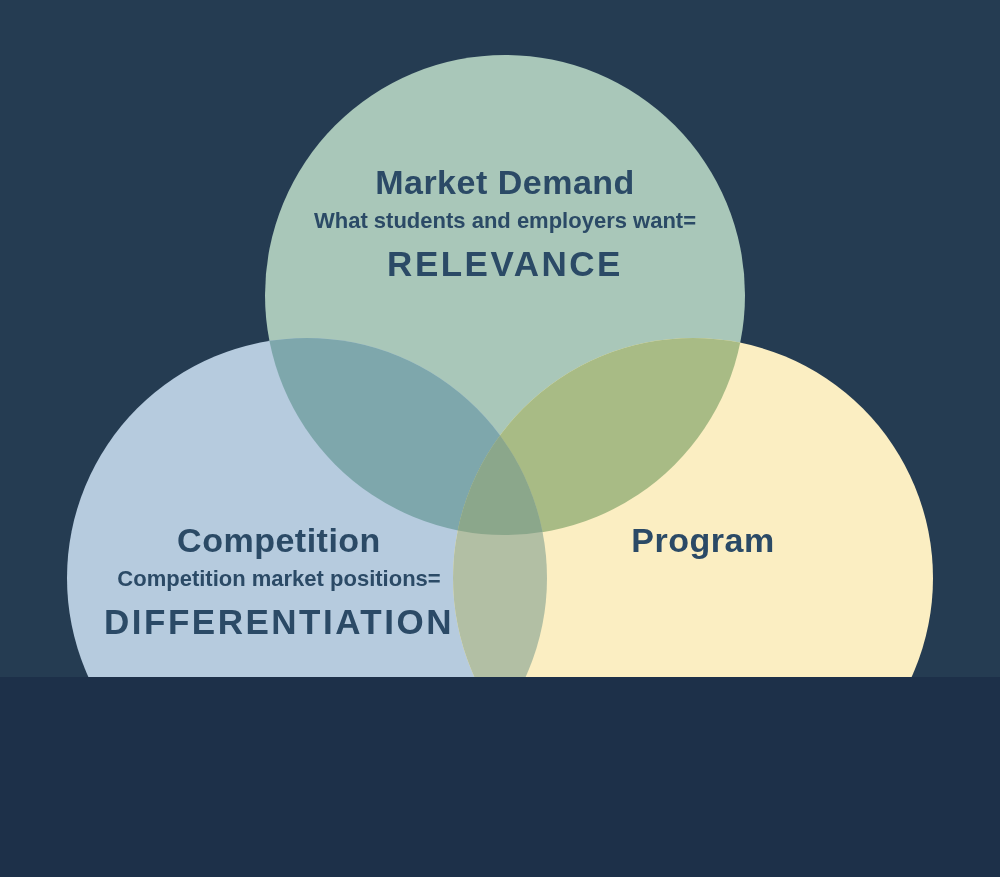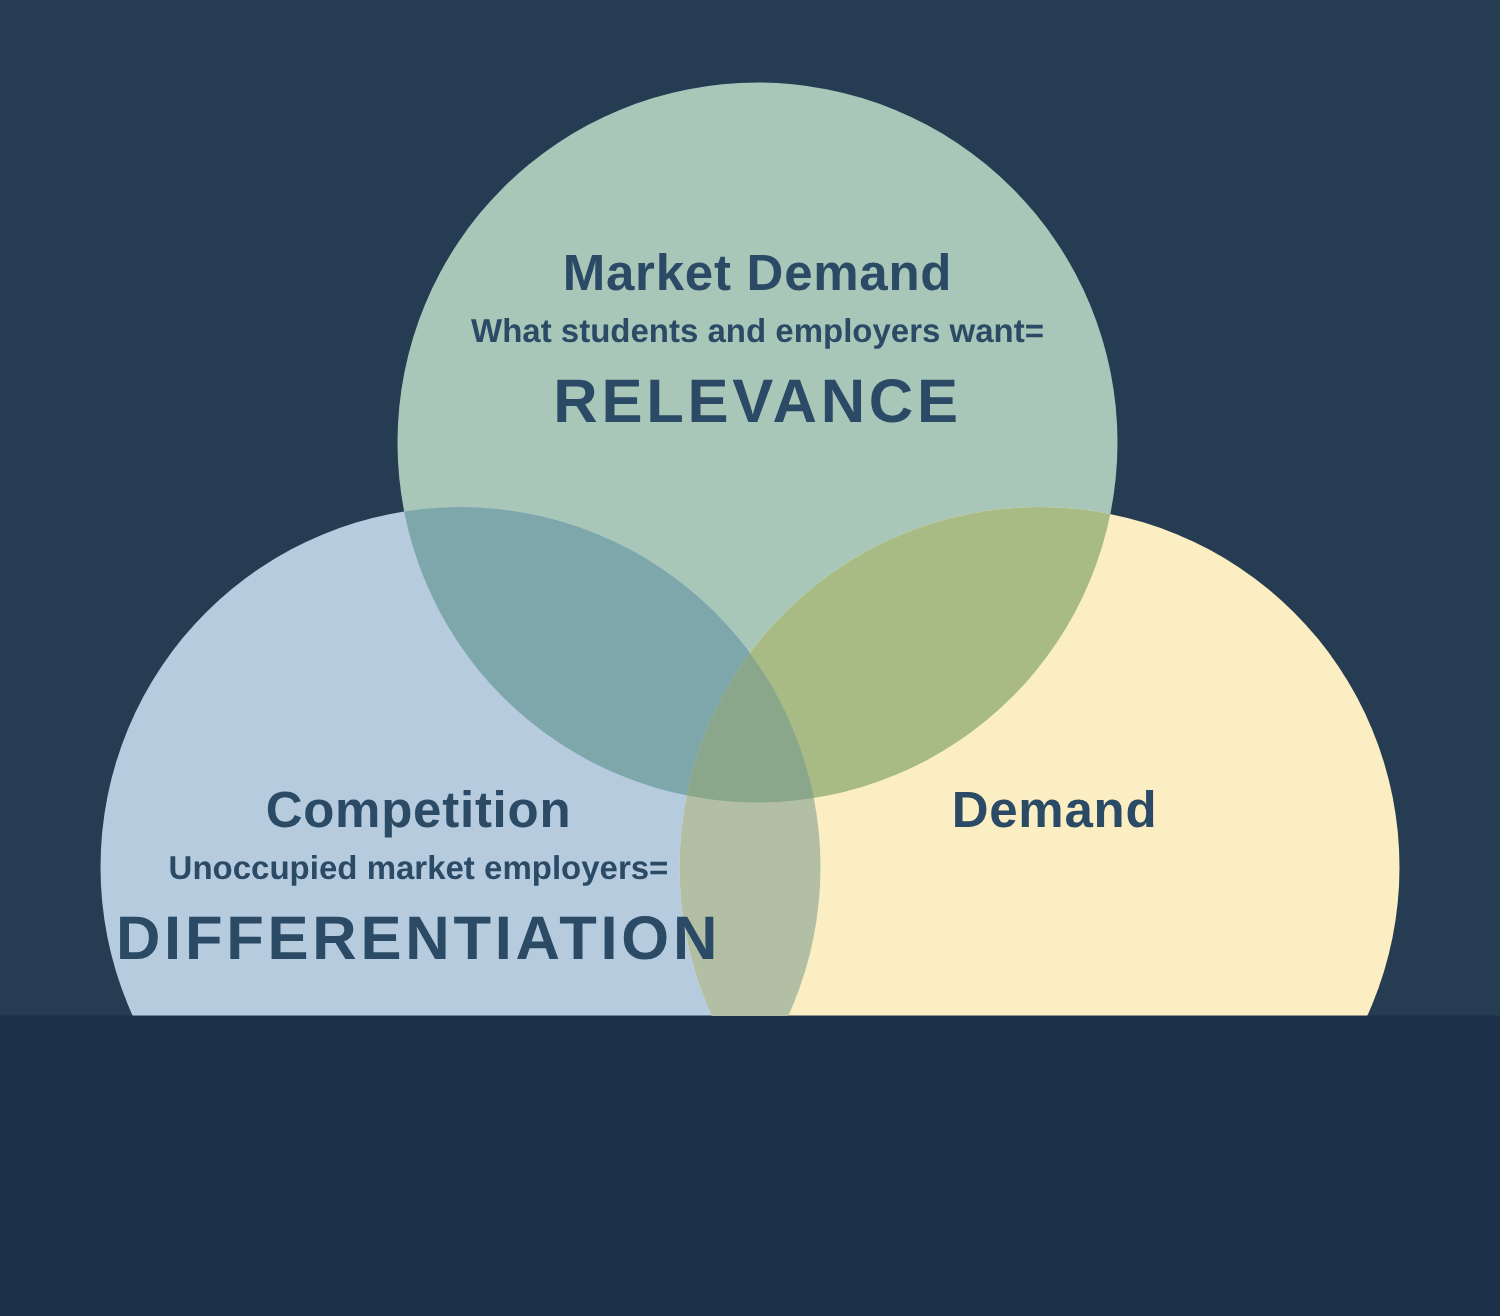--- a/index.html
+++ b/index.html
@@ -32,21 +32,21 @@
     line-height: 1.15;
     letter-spacing: 0.5px;
   }
   .circle-subtitle {
     font-size: 22px;
     font-weight: 700;
     line-height: 1.2;
     margin-top: 6px;
   }
   .circle-keyword {
-    font-size: 41px;
+    font-size: 35px;
     font-weight: 700;
     line-height: 1.1;
     letter-spacing: 2.5px;
     margin-top: 11px;
   }
 </style>
 </head>
 <body>
 
 <div class="canvas">
@@ -81,21 +81,21 @@
   </svg>
 
   <div class="label-block" style="left: 505px; top: 163px; color: rgb(43, 74, 102);">
     <div class="circle-title">Market Demand</div>
     <div class="circle-subtitle">What students and employers want=</div>
     <div class="circle-keyword">RELEVANCE</div>
   </div>
 
   <div class="label-block" style="left: 279px; top: 521px; color: rgb(43, 74, 102);">
     <div class="circle-title">Competition</div>
-    <div class="circle-subtitle">Unoccupied market employers=</div>
+    <div class="circle-subtitle">Competition market positions=</div>
     <div class="circle-keyword">DIFFERENTIATION</div>
   </div>
 
   <div class="label-block" style="left: 703px; top: 521px; color: rgb(43, 74, 102);">
-    <div class="circle-title">Demand</div>
+    <div class="circle-title">Program</div>
   </div>
 
 </div>
 
 </body></html>

